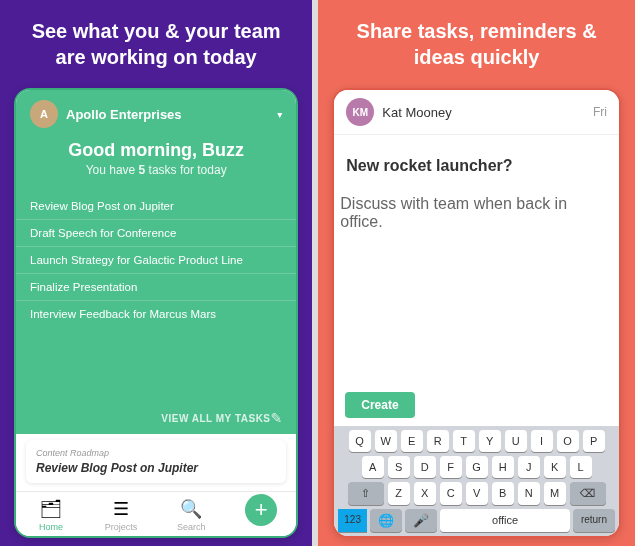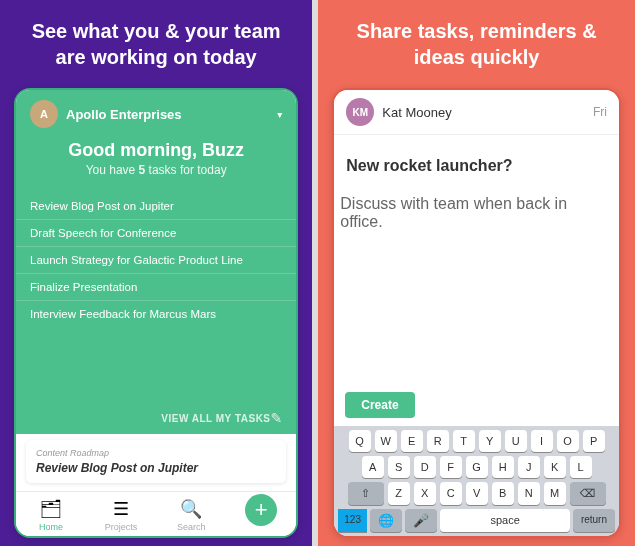--- a/index.html
+++ b/index.html
@@ -580,20 +580,20 @@
           <div class="key">V</div>
           <div class="key">B</div>
           <div class="key">N</div>
           <div class="key">M</div>
           <div class="key dark wide">⌫</div>
         </div>
         <div class="key-row-bottom">
           <div class="key-123">123</div>
           <div class="key-globe">🌐</div>
           <div class="key-mic">🎤</div>
-          <div class="key space">space</div>
+          <div class="key space">office</div>
           <div class="key-return">return</div>
         </div>
       </div>
 
     </div>
   </div>
 </div>
 
 </body></html>

